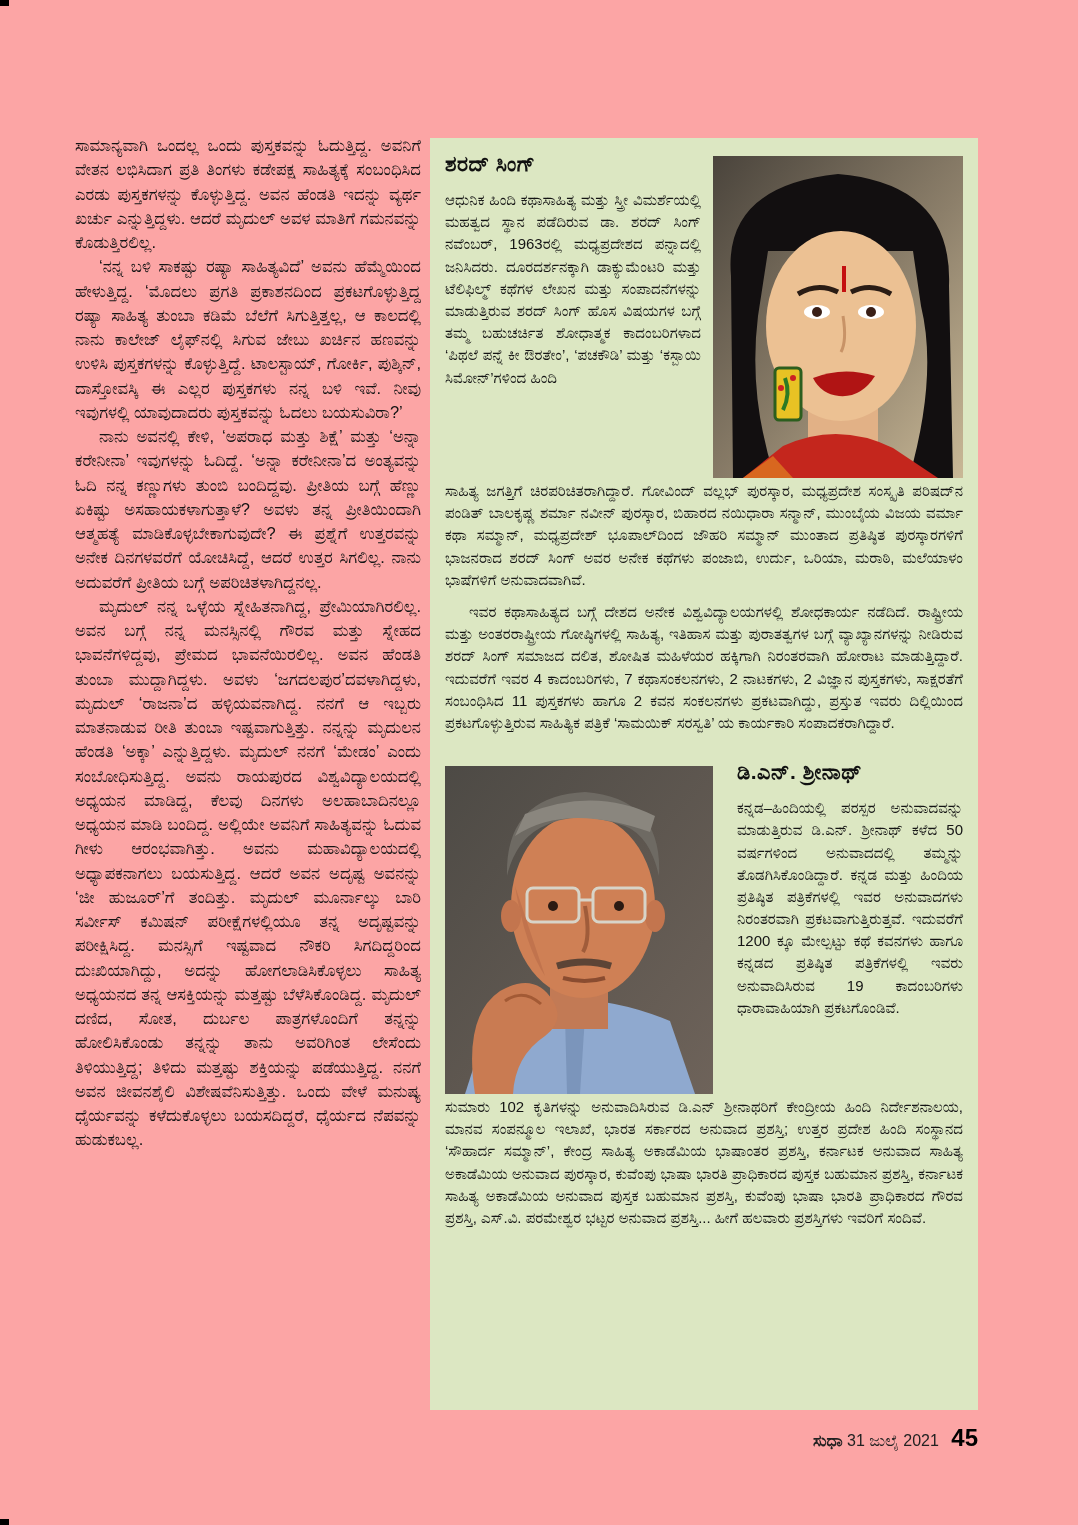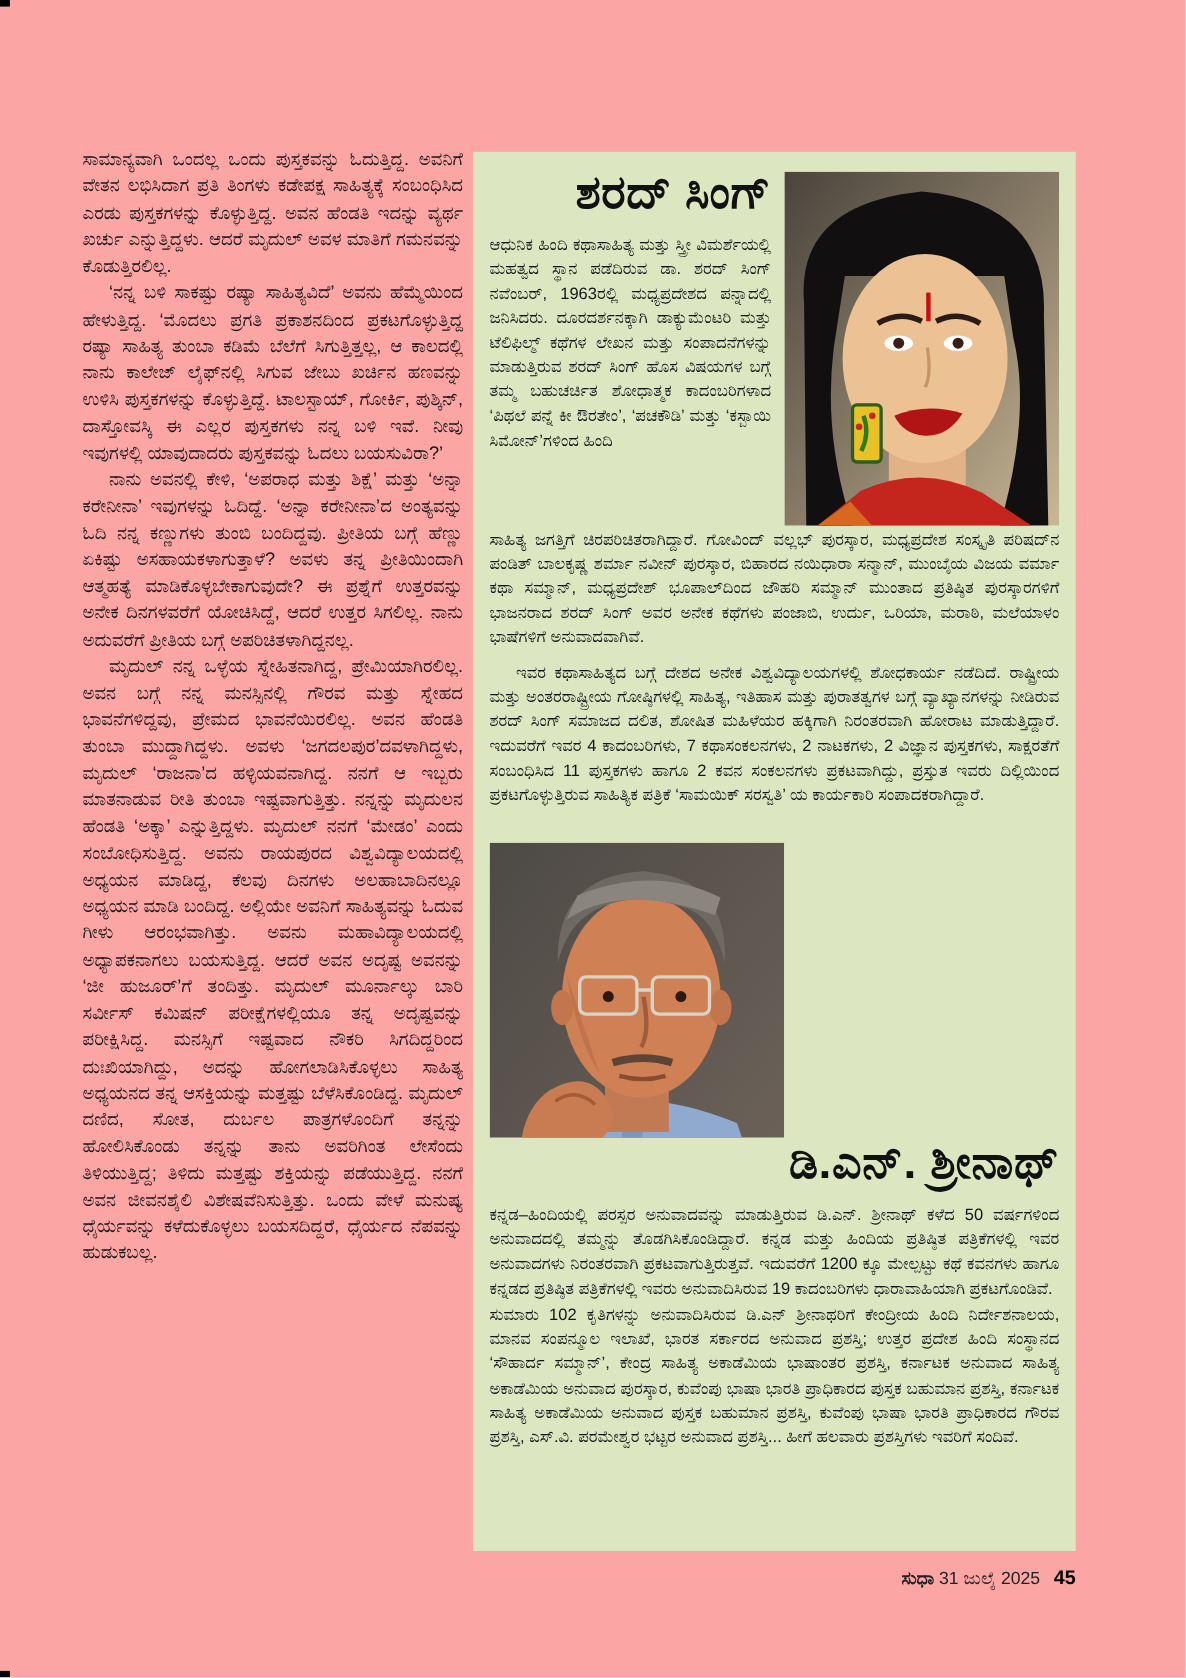--- a/index.html
+++ b/index.html
@@ -19,40 +19,40 @@
   .left-col p{margin:0;}
   .left-col p.indent{text-indent:24px;}
 
   
   .green-box{
     position:absolute;left:430px;top:138px;width:548px;height:1272px;
     background:#dce7c2;box-sizing:border-box;padding:14px 15px 16px 15px;
   }
   .gb-text{font-size:15px;line-height:1.48;text-align:justify;color:#141414;}
   .gb-title{
-    font-size:42px;font-weight:bold;color:#111111;line-height:1.1;
-    letter-spacing:0.5px;margin:0 0 14px 0;text-align:right;
+    font-size:21px;font-weight:bold;color:#111111;line-height:1.1;
+    letter-spacing:0.5px;margin:0 0 14px 0;
   }
   .sec1-top{display:flex;gap:12px;}
   .sec1-left{width:256px;flex:0 0 256px;}
   .sec1-photo{width:250px;height:322px;flex:0 0 250px;margin-top:4px;overflow:hidden;}
-  .sec2-top{display:flex;gap:0;margin-top:26px;flex-direction:column;}
+  .sec2-top{display:flex;gap:24px;margin-top:26px;}
   .sec2-photo{width:268px;height:328px;flex:0 0 268px;margin-top:6px;overflow:hidden;}
   .sec2-right{flex:1;}
   .fullwidth{margin-top:2px;}
   .fullwidth.indent{text-indent:24px;}
   svg{display:block;}
 
   
   .footer{
     position:absolute;left:430px;top:1424px;width:548px;text-align:right;
     font-size:16px;color:#222;
   }
   .footer .mag{font-weight:bold;}
-  .footer .pagenum{font-weight:bold;font-size:18px;margin-left:8px;color:#000;}
+  .footer .pagenum{font-weight:bold;font-size:24px;margin-left:8px;color:#000;}
 </style>
 </head>
 <body>
 
 <div class="page">
 
   <div class="corner-mark top"></div>
   <div class="corner-mark bottom"></div>
 
   <div class="left-col">
@@ -158,17 +158,17 @@
         <h2 class="gb-title">ಡಿ.ಎನ್. ಶ್ರೀನಾಥ್</h2>
         <div class="gb-text">ಕನ್ನಡ–ಹಿಂದಿಯಲ್ಲಿ ಪರಸ್ಪರ ಅನುವಾದವನ್ನು ಮಾಡುತ್ತಿರುವ ಡಿ.ಎನ್. ಶ್ರೀನಾಥ್ ಕಳೆದ 50 ವರ್ಷಗಳಿಂದ ಅನುವಾದದಲ್ಲಿ ತಮ್ಮನ್ನು ತೊಡಗಿಸಿಕೊಂಡಿದ್ದಾರೆ. ಕನ್ನಡ ಮತ್ತು ಹಿಂದಿಯ ಪ್ರತಿಷ್ಠಿತ ಪತ್ರಿಕೆಗಳಲ್ಲಿ ಇವರ ಅನುವಾದಗಳು ನಿರಂತರವಾಗಿ ಪ್ರಕಟವಾಗುತ್ತಿರುತ್ತವೆ. ಇದುವರೆಗೆ 1200 ಕ್ಕೂ ಮೇಲ್ಪಟ್ಟು ಕಥೆ ಕವನಗಳು ಹಾಗೂ ಕನ್ನಡದ ಪ್ರತಿಷ್ಠಿತ ಪತ್ರಿಕೆಗಳಲ್ಲಿ ಇವರು ಅನುವಾದಿಸಿರುವ 19 ಕಾದಂಬರಿಗಳು ಧಾರಾವಾಹಿಯಾಗಿ ಪ್ರಕಟಗೊಂಡಿವೆ.</div>
       </div>
     </div>
     <div class="gb-text fullwidth">ಸುಮಾರು 102 ಕೃತಿಗಳನ್ನು ಅನುವಾದಿಸಿರುವ ಡಿ.ಎನ್ ಶ್ರೀನಾಥರಿಗೆ ಕೇಂದ್ರೀಯ ಹಿಂದಿ ನಿರ್ದೇಶನಾಲಯ, ಮಾನವ ಸಂಪನ್ಮೂಲ ಇಲಾಖೆ, ಭಾರತ ಸರ್ಕಾರದ ಅನುವಾದ ಪ್ರಶಸ್ತಿ; ಉತ್ತರ ಪ್ರದೇಶ ಹಿಂದಿ ಸಂಸ್ಥಾನದ ‘ಸೌಹಾರ್ದ ಸಮ್ಮಾನ್’, ಕೇಂದ್ರ ಸಾಹಿತ್ಯ ಅಕಾಡೆಮಿಯ ಭಾಷಾಂತರ ಪ್ರಶಸ್ತಿ, ಕರ್ನಾಟಕ ಅನುವಾದ ಸಾಹಿತ್ಯ ಅಕಾಡೆಮಿಯ ಅನುವಾದ ಪುರಸ್ಕಾರ, ಕುವೆಂಪು ಭಾಷಾ ಭಾರತಿ ಪ್ರಾಧಿಕಾರದ ಪುಸ್ತಕ ಬಹುಮಾನ ಪ್ರಶಸ್ತಿ, ಕರ್ನಾಟಕ ಸಾಹಿತ್ಯ ಅಕಾಡೆಮಿಯ ಅನುವಾದ ಪುಸ್ತಕ ಬಹುಮಾನ ಪ್ರಶಸ್ತಿ, ಕುವೆಂಪು ಭಾಷಾ ಭಾರತಿ ಪ್ರಾಧಿಕಾರದ ಗೌರವ ಪ್ರಶಸ್ತಿ, ಎಸ್.ವಿ. ಪರಮೇಶ್ವರ ಭಟ್ಟರ ಅನುವಾದ ಪ್ರಶಸ್ತಿ... ಹೀಗೆ ಹಲವಾರು ಪ್ರಶಸ್ತಿಗಳು ಇವರಿಗೆ ಸಂದಿವೆ.</div>
 
   </div>
 
   <div class="footer">
     <span class="mag">ಸುಧಾ</span>
-    <span>31 ಜುಲೈ 2025</span>
+    <span>31 ಜುಲೈ 2021</span>
     <span class="pagenum">45</span>
   </div>
 
 </div>
 
 </body></html>

